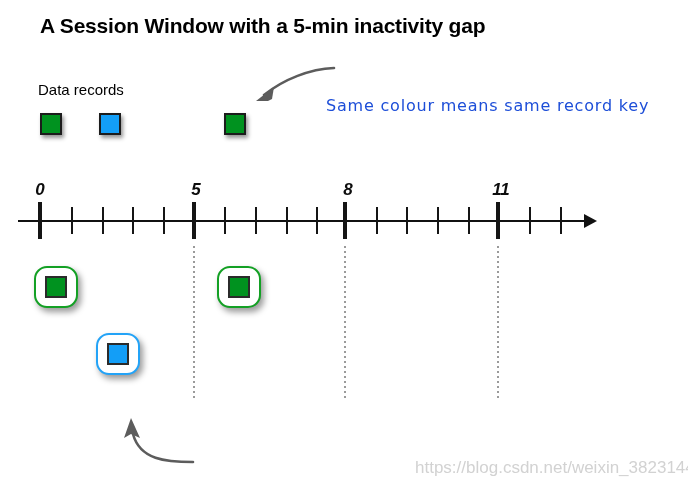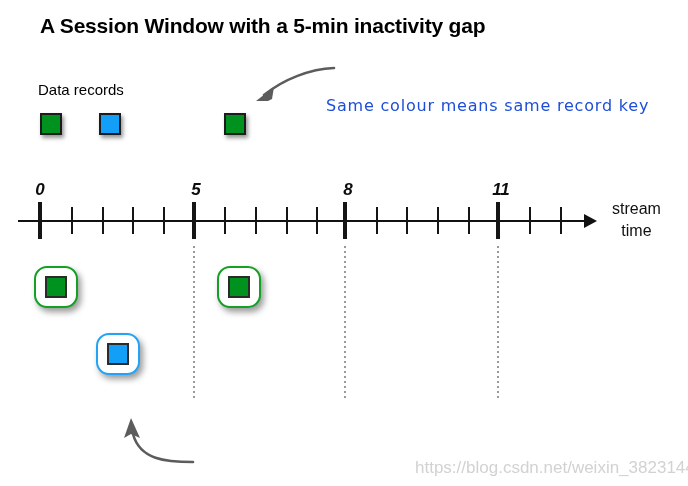--- a/index.html
+++ b/index.html
@@ -212,24 +212,20 @@
   <div class="tick tick-minor" style="left:255px;"></div>
   <div class="tick tick-minor" style="left:286px;"></div>
   <div class="tick tick-minor" style="left:316px;"></div>
   <div class="tick tick-minor" style="left:376px;"></div>
   <div class="tick tick-minor" style="left:406px;"></div>
   <div class="tick tick-minor" style="left:437px;"></div>
   <div class="tick tick-minor" style="left:468px;"></div>
   <div class="tick tick-minor" style="left:529px;"></div>
   <div class="tick tick-minor" style="left:560px;"></div>
 
-  <div id="axis-caption">
-    <div>stream</div>
-    <div>time</div>
-  </div>
 
   <div class="guide-line" style="left:193px;"></div>
   <div class="guide-line" style="left:344px;"></div>
   <div class="guide-line" style="left:497px;"></div>
 
   <div class="session-window win-green" style="left:34px; top:266px;">
     <div class="inner-square inner-green"></div>
   </div>
   <div class="session-window win-green" style="left:217px; top:266px;">
     <div class="inner-square inner-green"></div>

